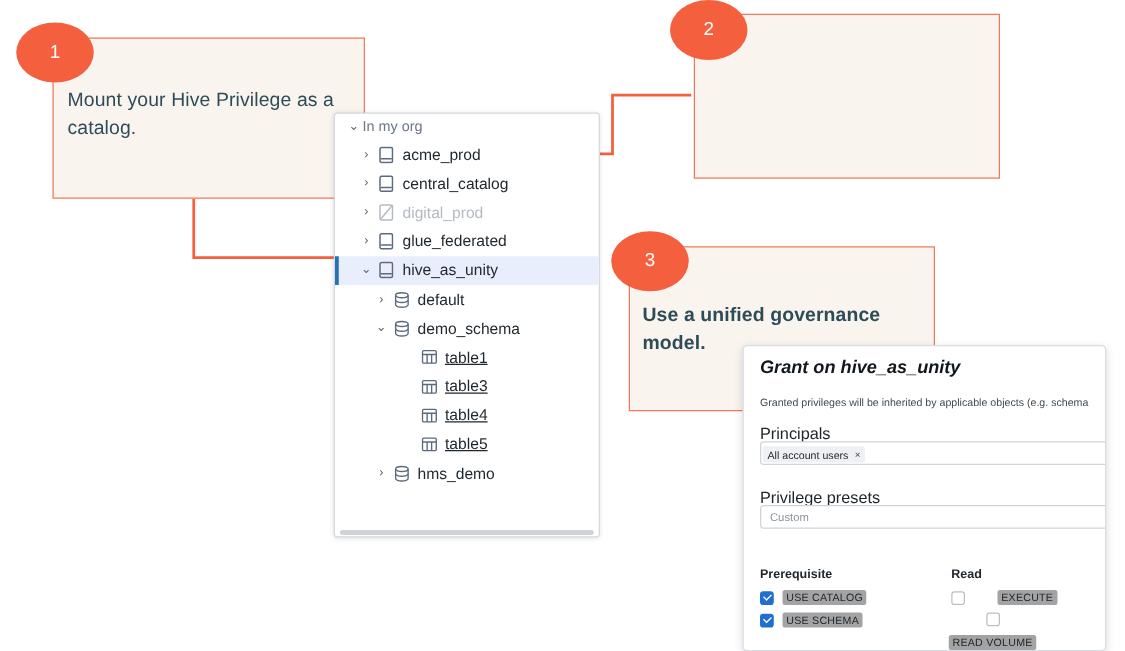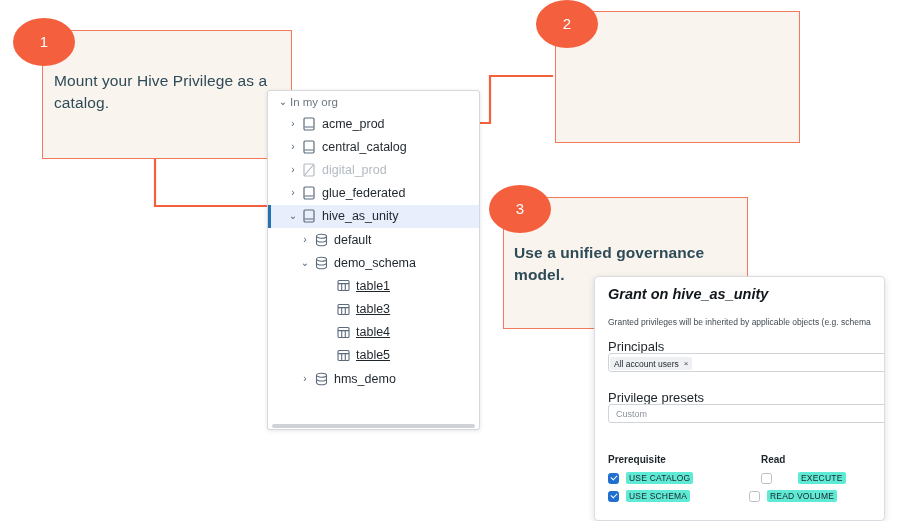--- a/index.html
+++ b/index.html
@@ -256,28 +256,28 @@
   .cb.on  { background: #1f6fd0; border: 1px solid #1f6fd0; }
   .cb.off { background: #fff;    border: 1px solid #b9c0c7; }
   .cb.on::after {
     content: "";
     width: 5px; height: 2.5px;
     border-left: 1.6px solid #fff;
     border-bottom: 1.6px solid #fff;
     transform: rotate(-45deg) translate(0.5px, -0.8px);
   }
   .chk-label {
-    background: #5eead4;
+    background: #a3a3a3;
     padding: 1px 3px;
     border-radius: 2px;
   }
   #prereq-0 { left: 13px;  top: 195px; }
   #prereq-1 { left: 13px;  top: 213px; justify-content: flex-end; }
   #read-0   { left: 166px; top: 195px; gap: 26px; }
-  #read-1   { left: 154px; top: 213px; }
+  #read-1   { left: 164px; top: 213px; flex-direction: column; }
 </style>
 </head>
 <body>
 
 <div class="stage">
 
   <svg class="connector-svg" viewBox="0 0 900 521">
 
     <path d="M155,159 L155,206 L275,206" fill="none" stroke="#f4603e" stroke-width="2.2"></path>
     <circle cx="281" cy="206" r="5" fill="#f4603e"></circle>

